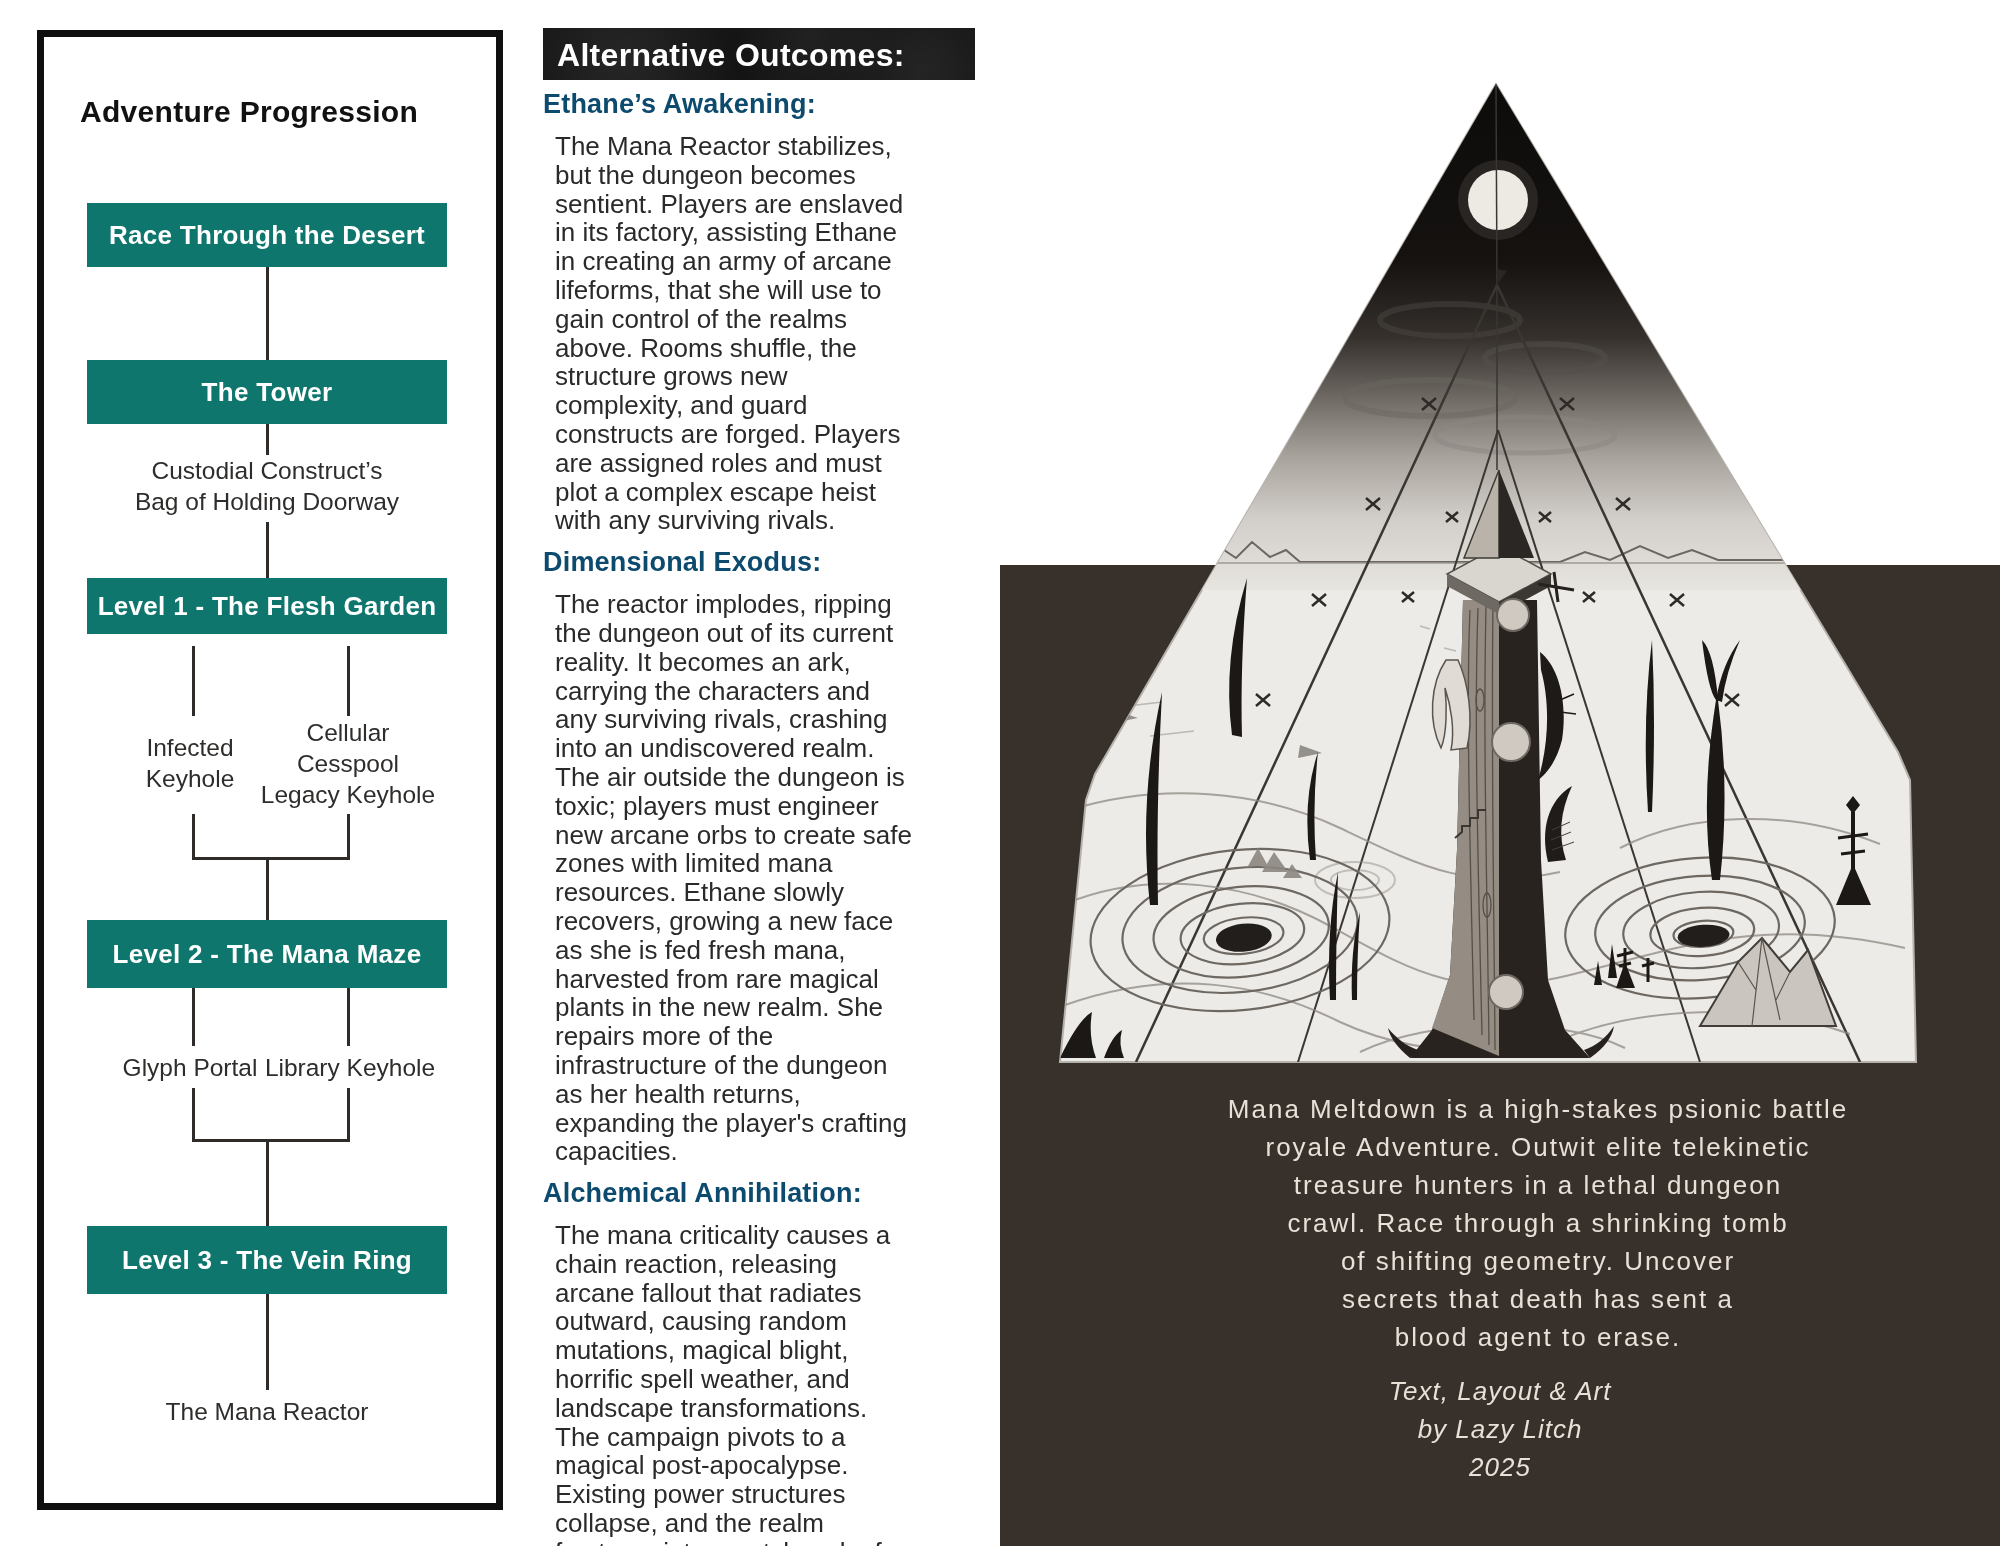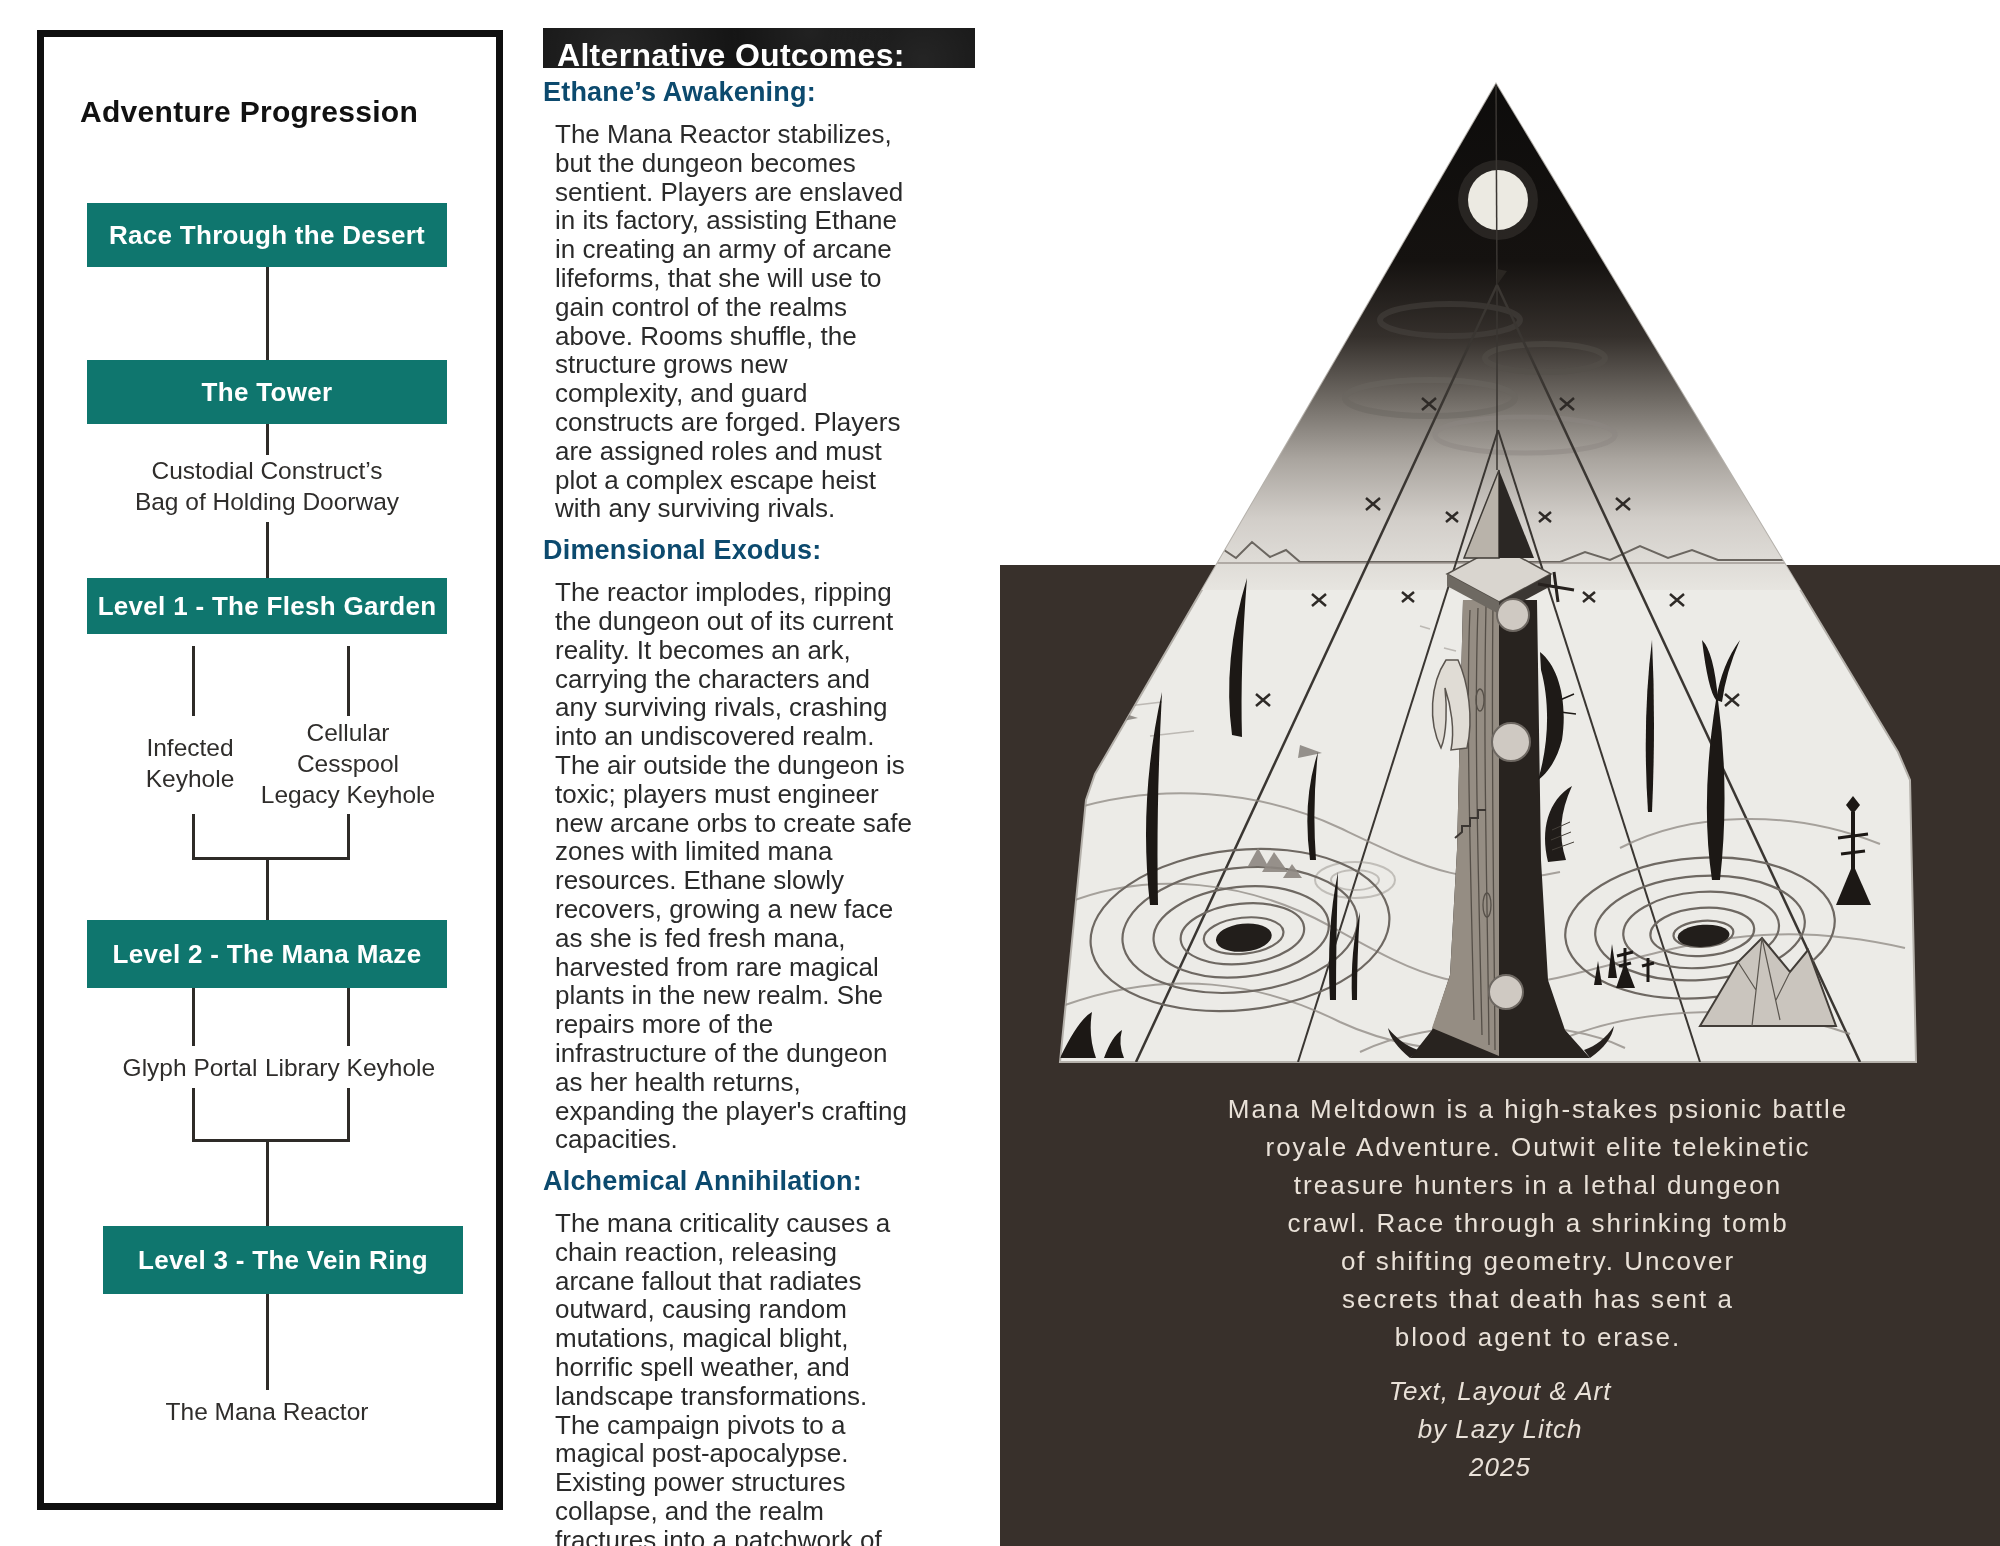--- a/index.html
+++ b/index.html
@@ -11,33 +11,33 @@
   .fc-border{left:37px;top:30px;width:466px;height:1480px;border:7px solid #0f0f0f;
              box-sizing:border-box;background:#ffffff;}
   .fc-title{left:37px;top:95px;width:424px;text-align:center;font-size:30px;font-weight:bold;
             color:#111111;letter-spacing:.3px;}
   .fc-box{left:87px;width:360px;background:#0f766e;color:#ffffff;font-weight:bold;font-size:26px;
           display:flex;align-items:center;justify-content:center;text-align:center;letter-spacing:.3px;}
   .b1{top:203px;height:64px;}
   .b2{top:360px;height:64px;text-align:right;}
   .b3{top:578px;height:56px;text-align:right;}
   .b4{top:920px;height:68px;}
-  .b5{top:1226px;height:68px;margin-left:16px;}
+  .b5{top:1226px;height:68px;}
   .fc-label{color:#2f2d2b;font-size:24.5px;line-height:31px;text-align:center;white-space:pre-line;}
   .lab-custodial{left:97px;top:455px;width:340px;}
   .lab-infected{left:95px;top:732px;width:190px;}
   .lab-cellular{left:253px;top:717px;width:190px;}
   .lab-glyph{left:70px;top:1052px;width:240px;}
   .lab-library{left:230px;top:1052px;width:240px;}
   .lab-reactor{left:117px;top:1396px;width:300px;}
   .ln{position:absolute;background:#2e2b28;width:3px;}
 
   
   .col{left:543px;top:28px;width:443px;}
-  .bar{position:relative;width:432px;height:40px;box-sizing:border-box;padding-left:14px;
+  .bar{position:relative;width:432px;height:52px;box-sizing:border-box;padding-left:14px;
        color:#ffffff;font-size:32px;font-weight:bold;line-height:54px;letter-spacing:.3px;
        background:
          radial-gradient(circle at 18% 60%, rgba(255,255,255,.08), rgba(255,255,255,0) 34%),
          radial-gradient(circle at 62% 10%, rgba(255,255,255,.06), rgba(255,255,255,0) 30%),
          radial-gradient(circle at 88% 80%, rgba(255,255,255,.07), rgba(255,255,255,0) 26%),
          #141414;}
   .sec-h{margin:9px 0 1px 0;font-size:27px;font-weight:bold;color:#0c4a6e;letter-spacing:.2px;}
   .body{margin:12px;font-size:26px;line-height:28.8px;color:#2a2a2a;white-space:pre-line;}
 
   

